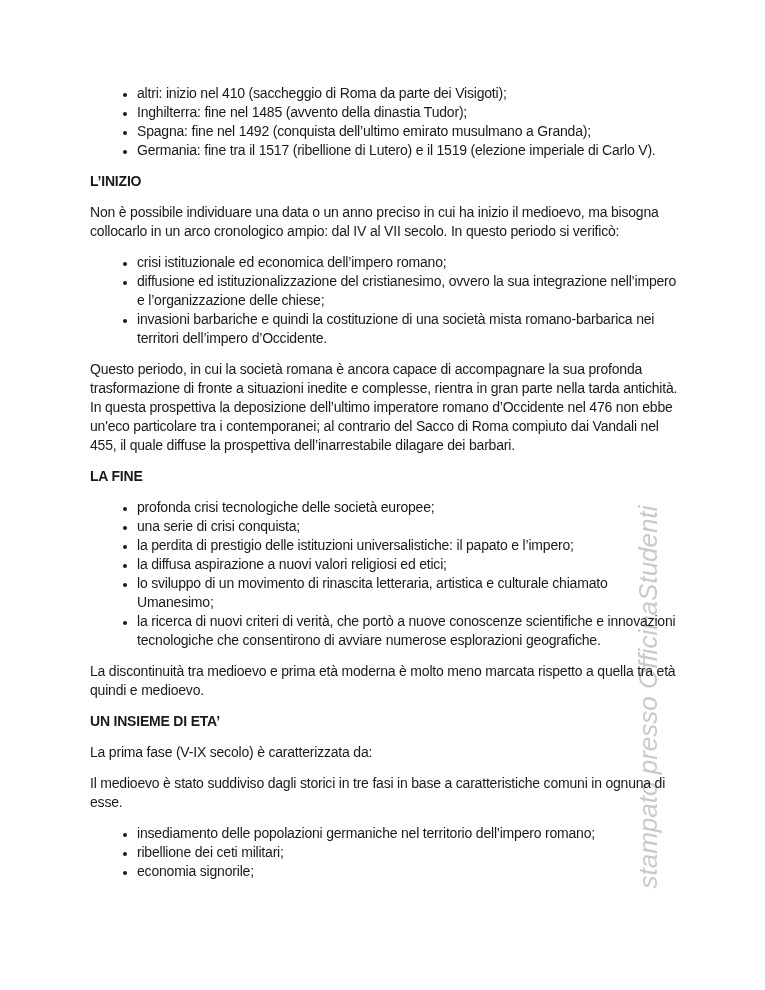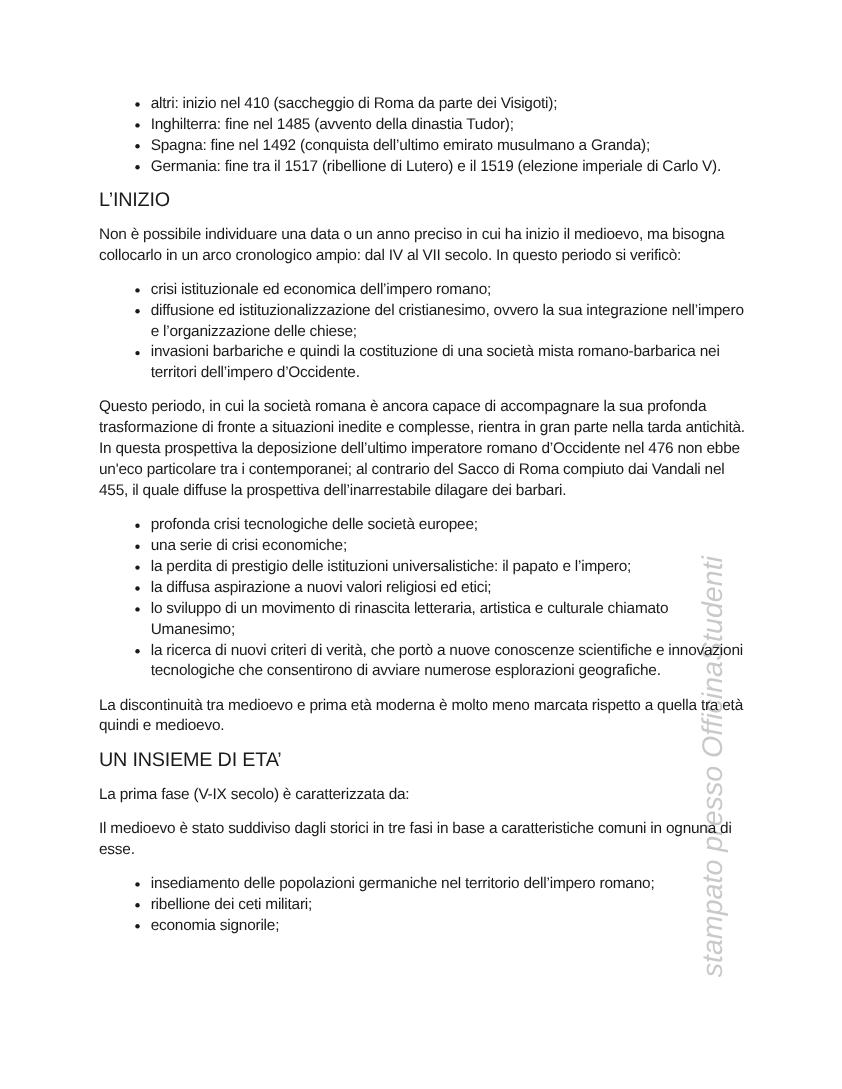--- a/index.html
+++ b/index.html
@@ -25,22 +25,22 @@
     line-height: 19px;
     letter-spacing: -0.2px;
   }
   .content p,
   .content h2,
   .content ul {
     margin: 0 0 12px 0;
     padding: 0;
   }
   .content h2 {
-    font-size: 18px;
-    font-weight: normal;
+    font-size: 14px;
+    font-weight: bold;
   }
   .content ul {
     list-style: disc;
     padding-left: 47px;
   }
   .content li {
     margin: 0;
     padding: 0;
   }
   .content li::marker {
@@ -82,25 +82,26 @@
     <p>Non è possibile individuare una data o un anno preciso in cui ha inizio il medioevo, ma bisogna collocarlo in un arco cronologico ampio: dal IV al VII secolo. In questo periodo si verificò:</p>
 
     <ul>
       <li>crisi istituzionale ed economica dell’impero romano;</li>
       <li>diffusione ed istituzionalizzazione del cristianesimo, ovvero la sua integrazione nell’impero e l’organizzazione delle chiese;</li>
       <li>invasioni barbariche e quindi la costituzione di una società mista romano-barbarica nei territori dell’impero d’Occidente.</li>
     </ul>
 
     <p>Questo periodo, in cui la società romana è ancora capace di accompagnare la sua profonda trasformazione di fronte a situazioni inedite e complesse, rientra in gran parte nella tarda antichità. In questa prospettiva la deposizione dell’ultimo imperatore romano d’Occidente nel 476 non ebbe un'eco particolare tra i contemporanei; al contrario del Sacco di Roma compiuto dai Vandali nel 455, il quale diffuse la prospettiva dell’inarrestabile dilagare dei barbari.</p>
 
+    <h2>LA FINE</h2>
 
 
     <ul>
       <li>profonda crisi tecnologiche delle società europee;</li>
-      <li>una serie di crisi economiche;</li>
+      <li>una serie di crisi conquista;</li>
       <li>la perdita di prestigio delle istituzioni universalistiche: il papato e l’impero;</li>
       <li>la diffusa aspirazione a nuovi valori religiosi ed etici;</li>
       <li>lo sviluppo di un movimento di rinascita letteraria, artistica e culturale chiamato Umanesimo;</li>
       <li>la ricerca di nuovi criteri di verità, che portò a nuove conoscenze scientifiche e innovazioni tecnologiche che consentirono di avviare numerose esplorazioni geografiche.</li>
     </ul>
 
     <p>La discontinuità tra medioevo e prima età moderna è molto meno marcata rispetto a quella tra età quindi e medioevo.</p>
 
     <h2>UN INSIEME DI ETA’</h2>
 

